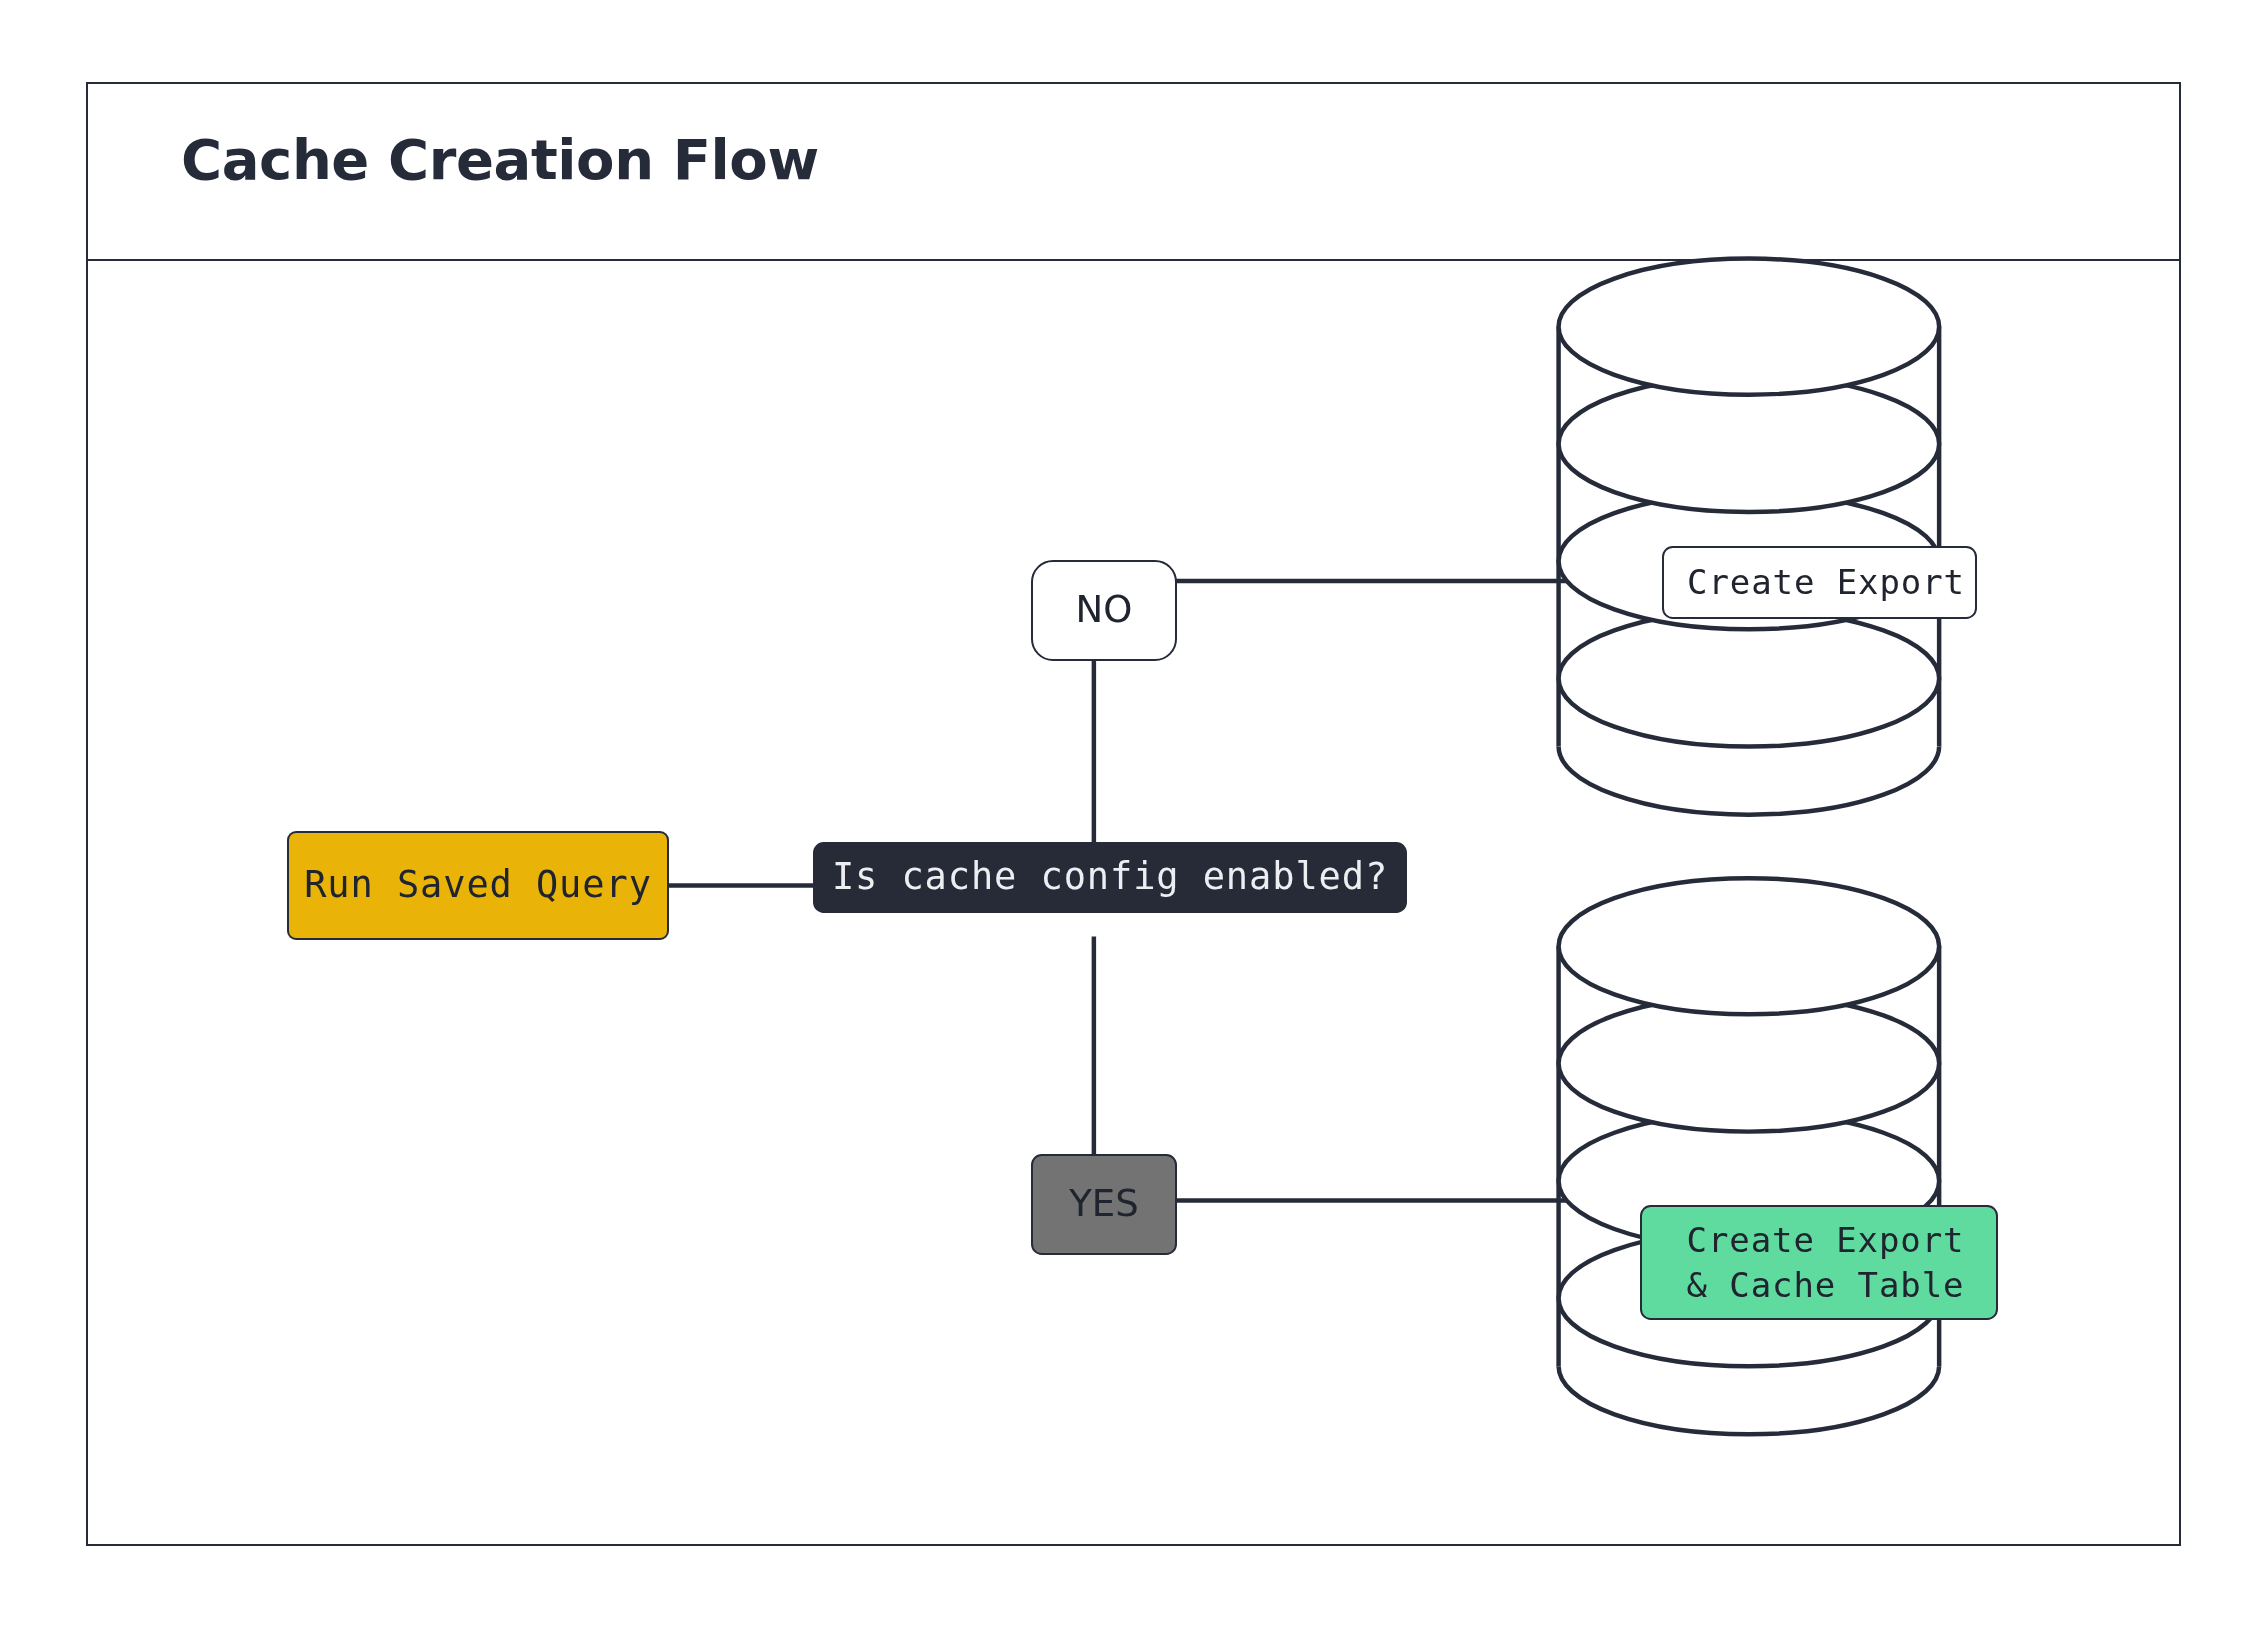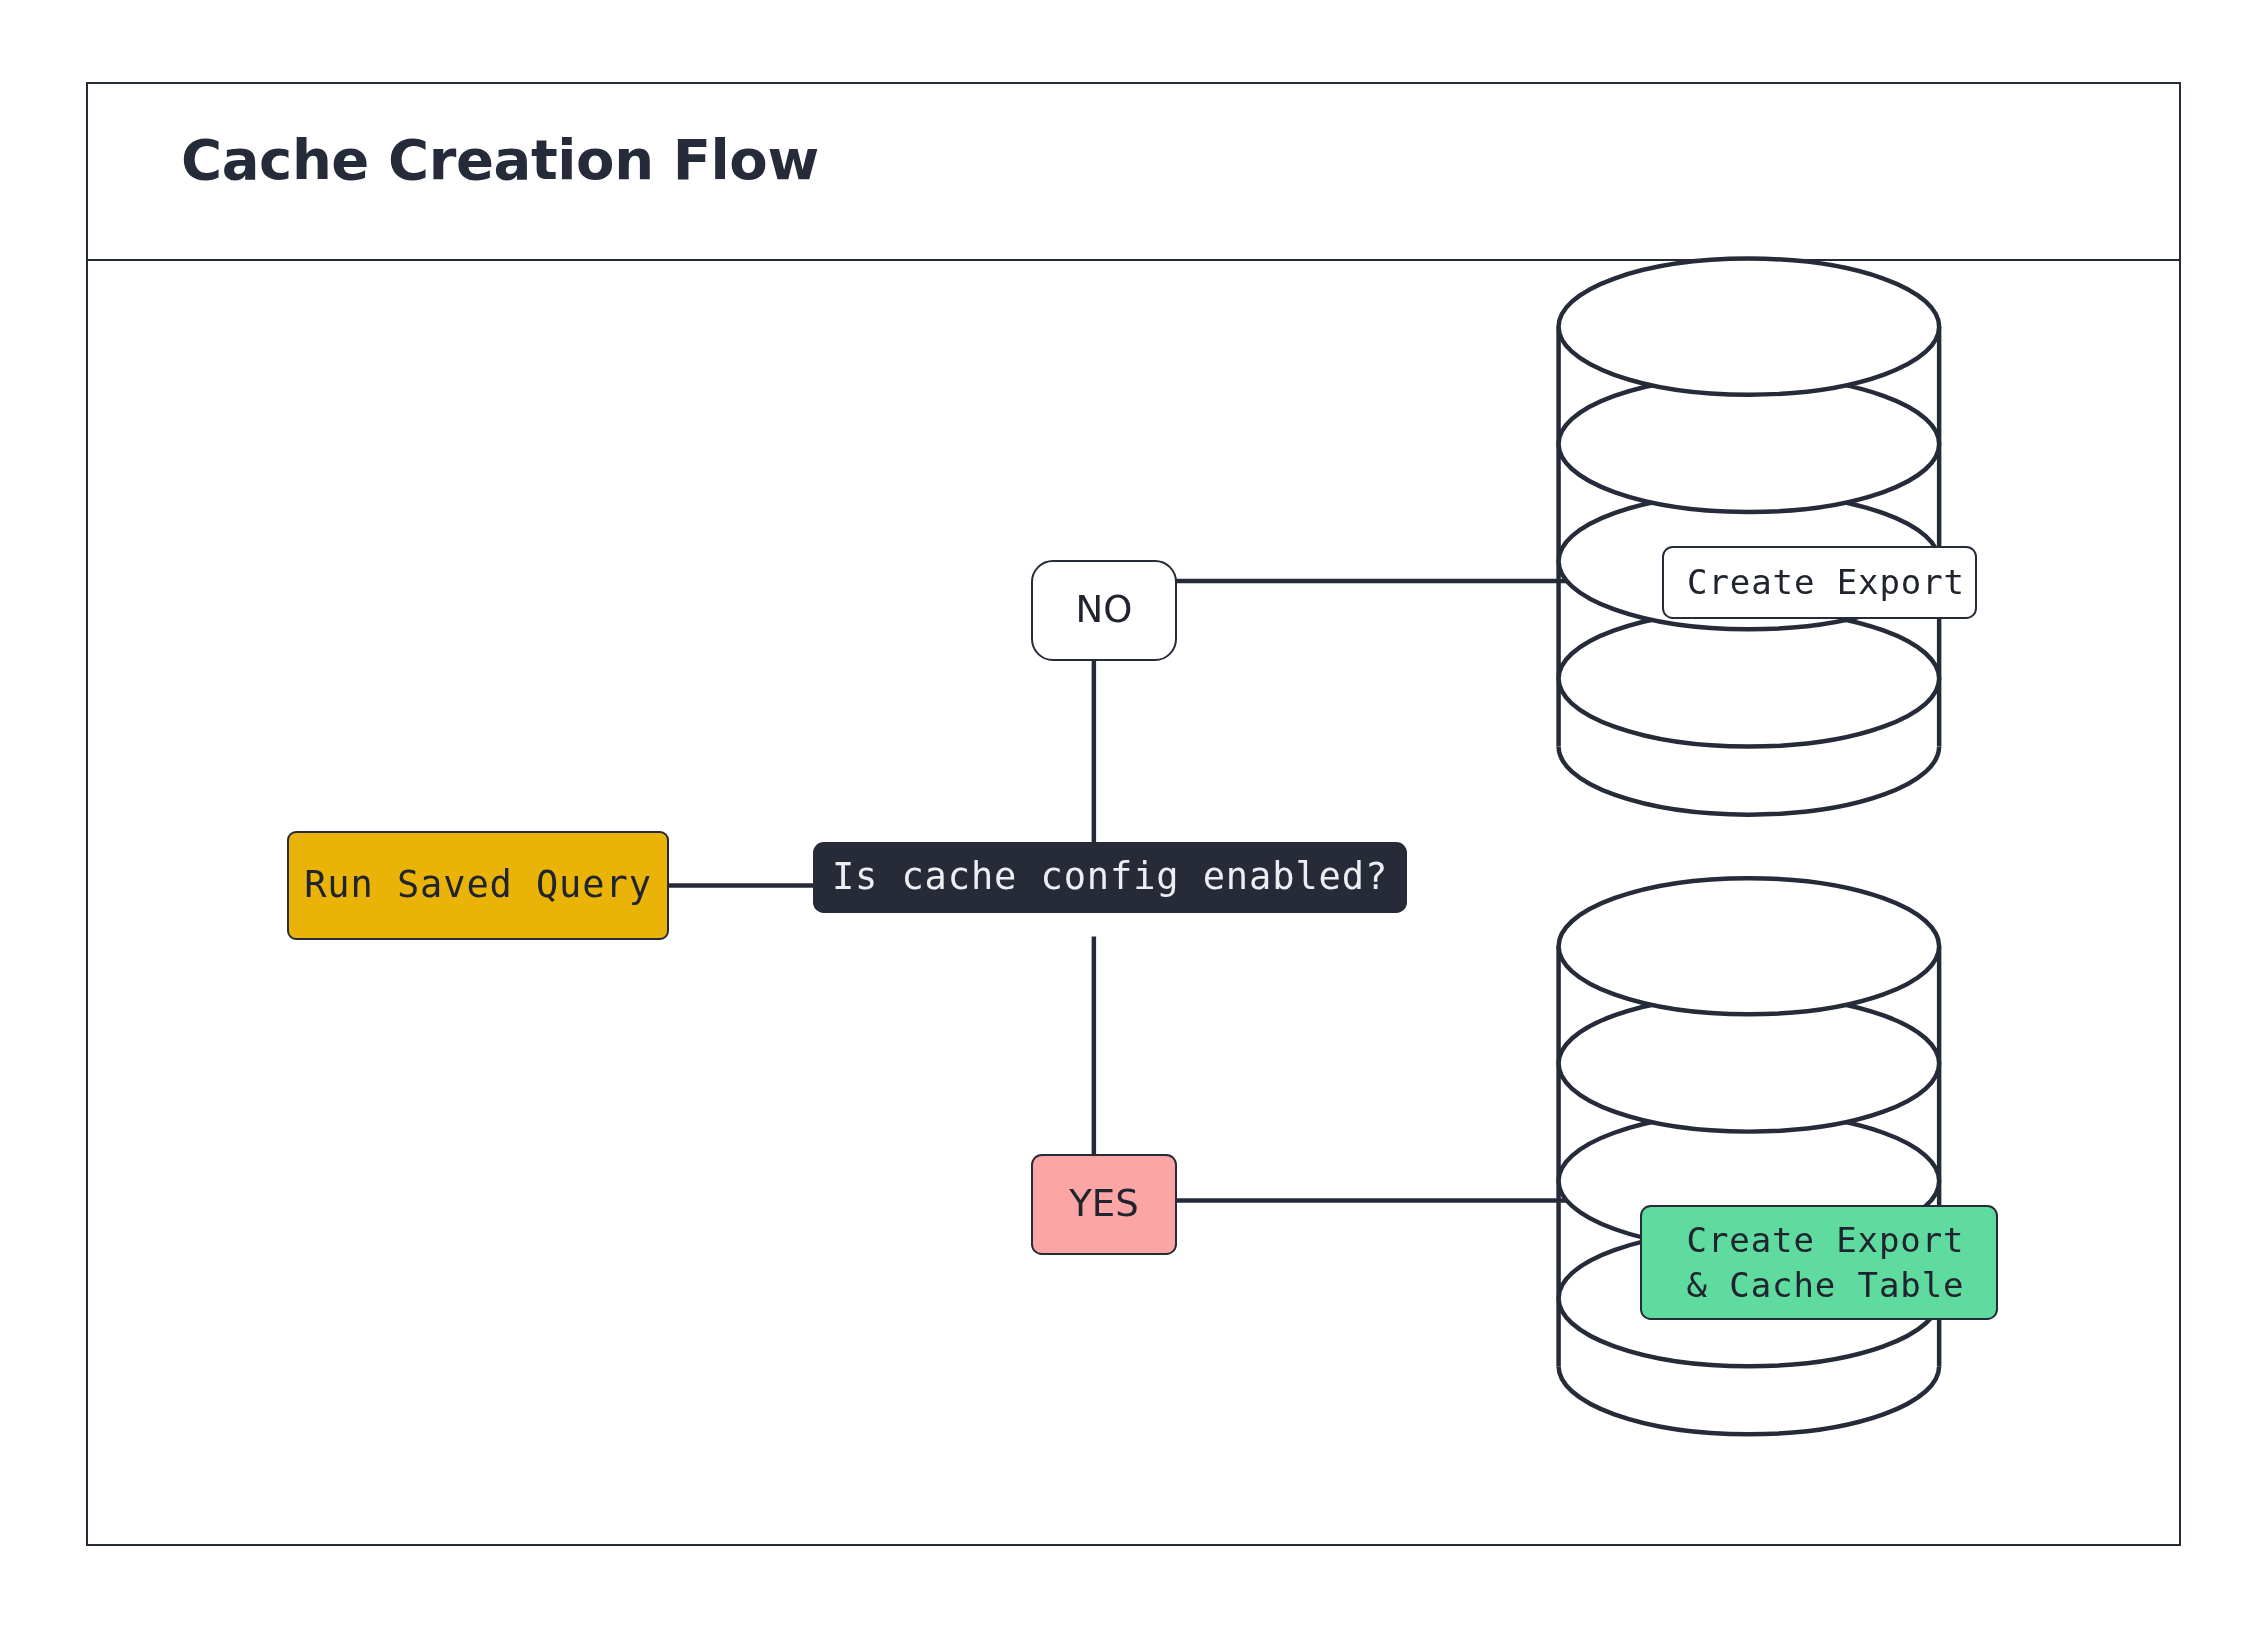--- a/index.html
+++ b/index.html
@@ -116,21 +116,21 @@
     background: #ffffff;
     border: 2.7px solid #262b3a;
     border-radius: 10.7px;
     color: #20242f;
     font-family: "DejaVu Sans", "Liberation Sans", sans-serif;
     font-size: 37px;
     font-weight: normal;
   }
   .node-no  { top: 476px; border-radius: 22px; }   
   .node-yes { top: 1070px;    
-              background: #fca5a5; }
+              background: #737373; }
 
   .node-db-label {
     background: #ffffff;
     border: 2.7px solid #262b3a;
     border-radius: 10.7px;
     color: #20242f;
     font-size: 34px;
     letter-spacing: 0.9px;
     padding-left: 13px;
   }

